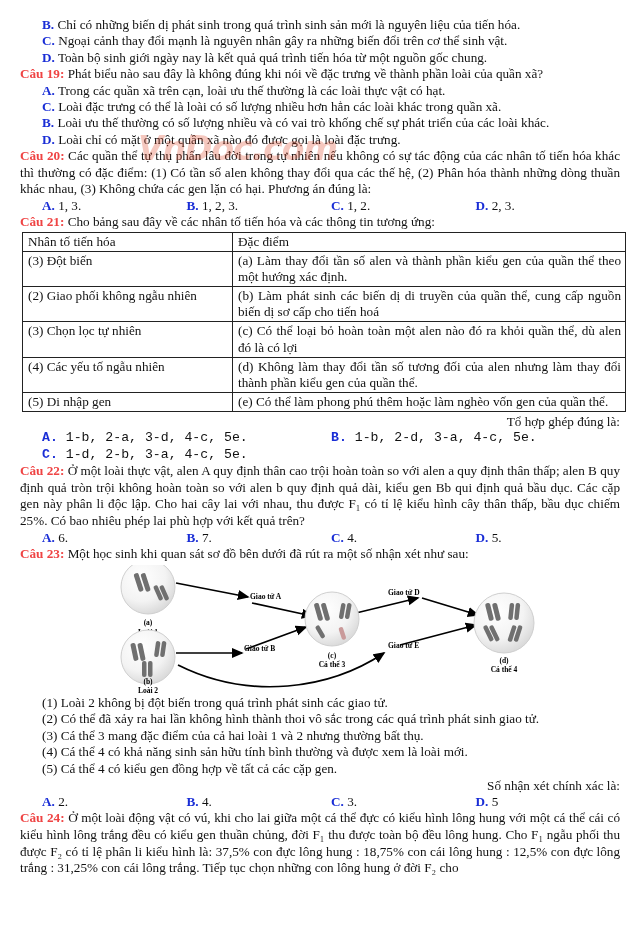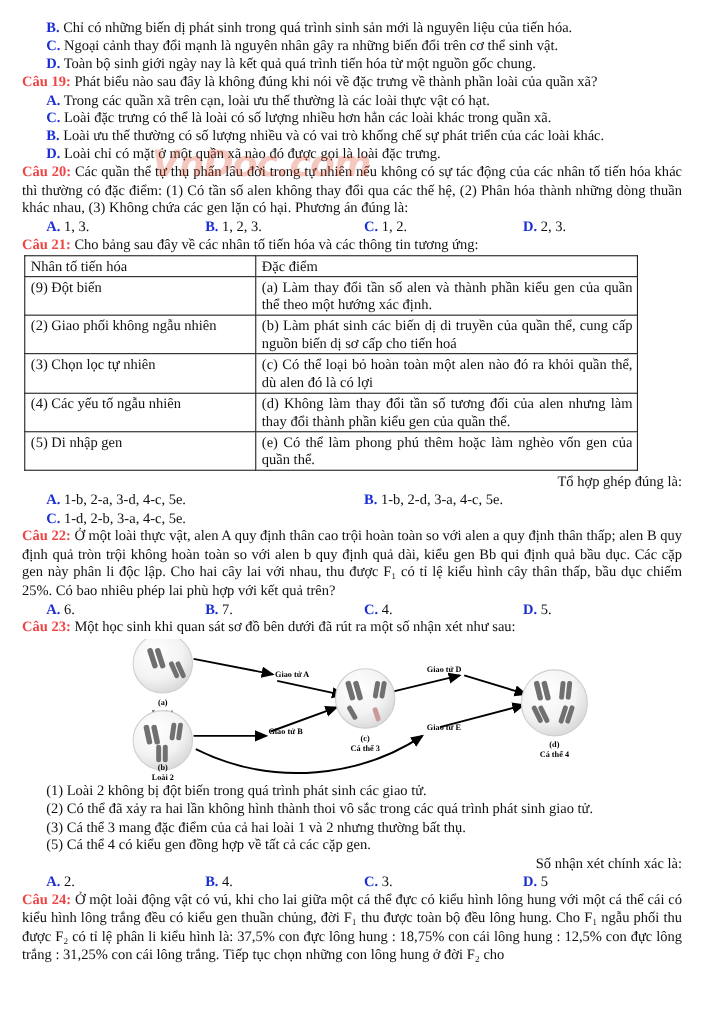--- a/index.html
+++ b/index.html
@@ -59,37 +59,38 @@
     padding-left: 22px;
     line-height: 1.24;
   }
   .opt-row4 > div { width: 25%; }
 
   
   .opt-row2 {
     display: flex;
     padding-left: 22px;
     line-height: 1.24;
+    font-family: Liberation Mono, monospace;
   }
   .opt-row2 > div { width: 50%; }
 
   .sub-line {
     padding-left: 22px;
     line-height: 1.24;
     text-align: right;
   }
   .num-line {
     padding-left: 22px;
     line-height: 1.26;
   }
 
   
   table.evo-table {
     border-collapse: collapse;
-    width: 558px;
+    width: 604px;
     margin: 1px 0 2px 2px;
     table-layout: fixed;
   }
   table.evo-table td, table.evo-table th {
     border: 1px solid #222;
     padding: 1px 4px 1px 5px;
     vertical-align: top;
     font-size: 13.2px;
     line-height: 1.22;
     font-weight: normal;
@@ -204,21 +205,21 @@
         <span class="qtext">Cho bảng sau đây về các nhân tố tiến hóa và các thông tin tương ứng:</span>
       </div>
 
       <table class="evo-table">
         <tbody>
             <tr>
           <td class="col-a">Nhân tố tiến hóa</td>
           <td class="col-b">Đặc điểm</td>
         </tr>
         <tr>
-          <td class="col-a">(9) Đột biến</td>
+          <td class="col-a">(3) Đột biến</td>
           <td class="col-b cell-b">(a) Làm thay đổi tần số alen và thành phần kiểu gen của quần thể theo một hướng xác định.</td>
         </tr>
         <tr>
           <td class="col-a">(2) Giao phối không ngẫu nhiên</td>
           <td class="col-b cell-b">(b) Làm phát sinh các biến dị di truyền của quần thể, cung cấp nguồn biến dị sơ cấp cho tiến hoá</td>
         </tr>
         <tr>
           <td class="col-a">(3) Chọn lọc tự nhiên</td>
           <td class="col-b cell-b">(c) Có thể loại bỏ hoàn toàn một alen nào đó ra khỏi quần thể, dù alen đó là có lợi</td>
         </tr>
@@ -368,20 +369,21 @@
           <text x="144" y="86" font-family="Liberation Serif, serif" font-size="7.5" font-weight="bold">Giao tử B</text>
           <text x="288" y="30" font-family="Liberation Serif, serif" font-size="7.5" font-weight="bold">Giao tử D</text>
           <text x="288" y="83" font-family="Liberation Serif, serif" font-size="7.5" font-weight="bold">Giao tử E</text>
         </svg>
 
       </div>
 
       <div class="num-line">(1) Loài 2 không bị đột biến trong quá trình phát sinh các giao tử.</div>
       <div class="num-line">(2) Có thể đã xảy ra hai lần không hình thành thoi vô sắc trong các quá trình phát sinh giao tử.</div>
       <div class="num-line">(3) Cá thể 3 mang đặc điểm của cả hai loài 1 và 2 nhưng thường bất thụ.</div>
+      <div class="num-line">(4) Cá thể 4 có khả năng sinh sản hữu tính bình thường và được xem là loài mới.</div>
       <div class="num-line">(5) Cá thể 4 có kiểu gen đồng hợp về tất cả các cặp gen.</div>
       <div class="sub-line">Số nhận xét chính xác là:</div>
 
       <div class="opt-row4">
         <div>
           <span class="opt-letter">A.</span>
           <span class="opt-text">2.</span>
         </div>
         <div>
           <span class="opt-letter">B.</span>

